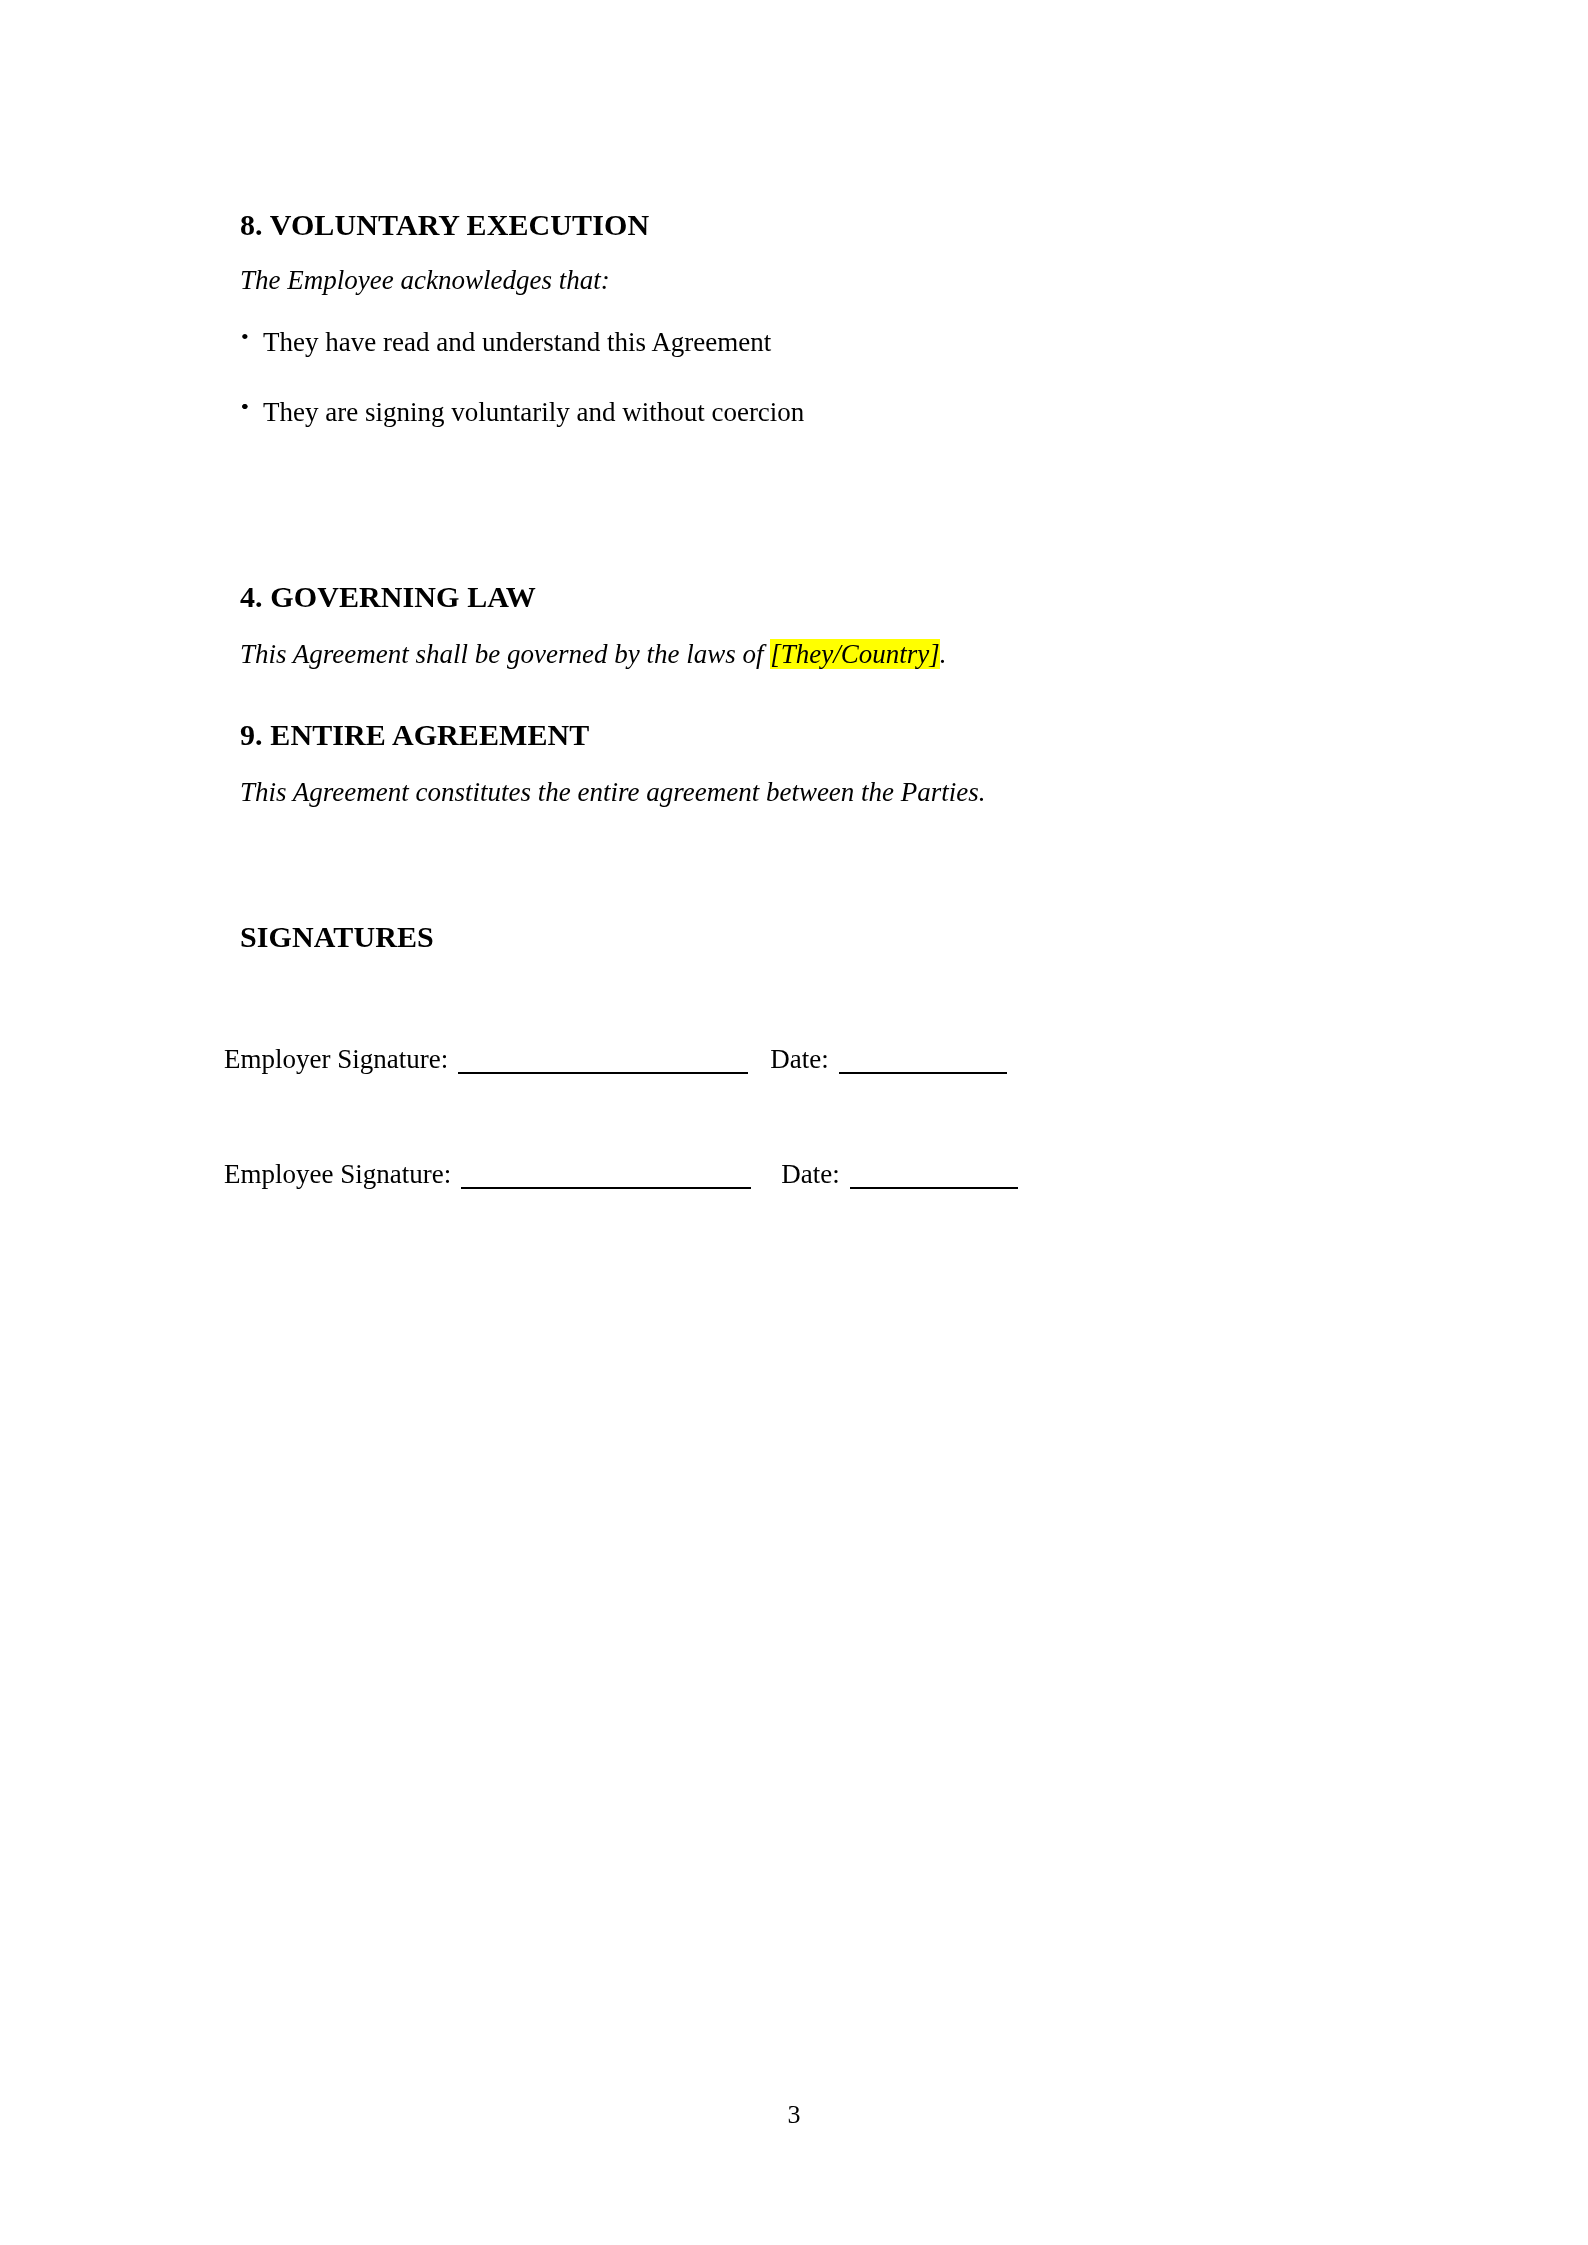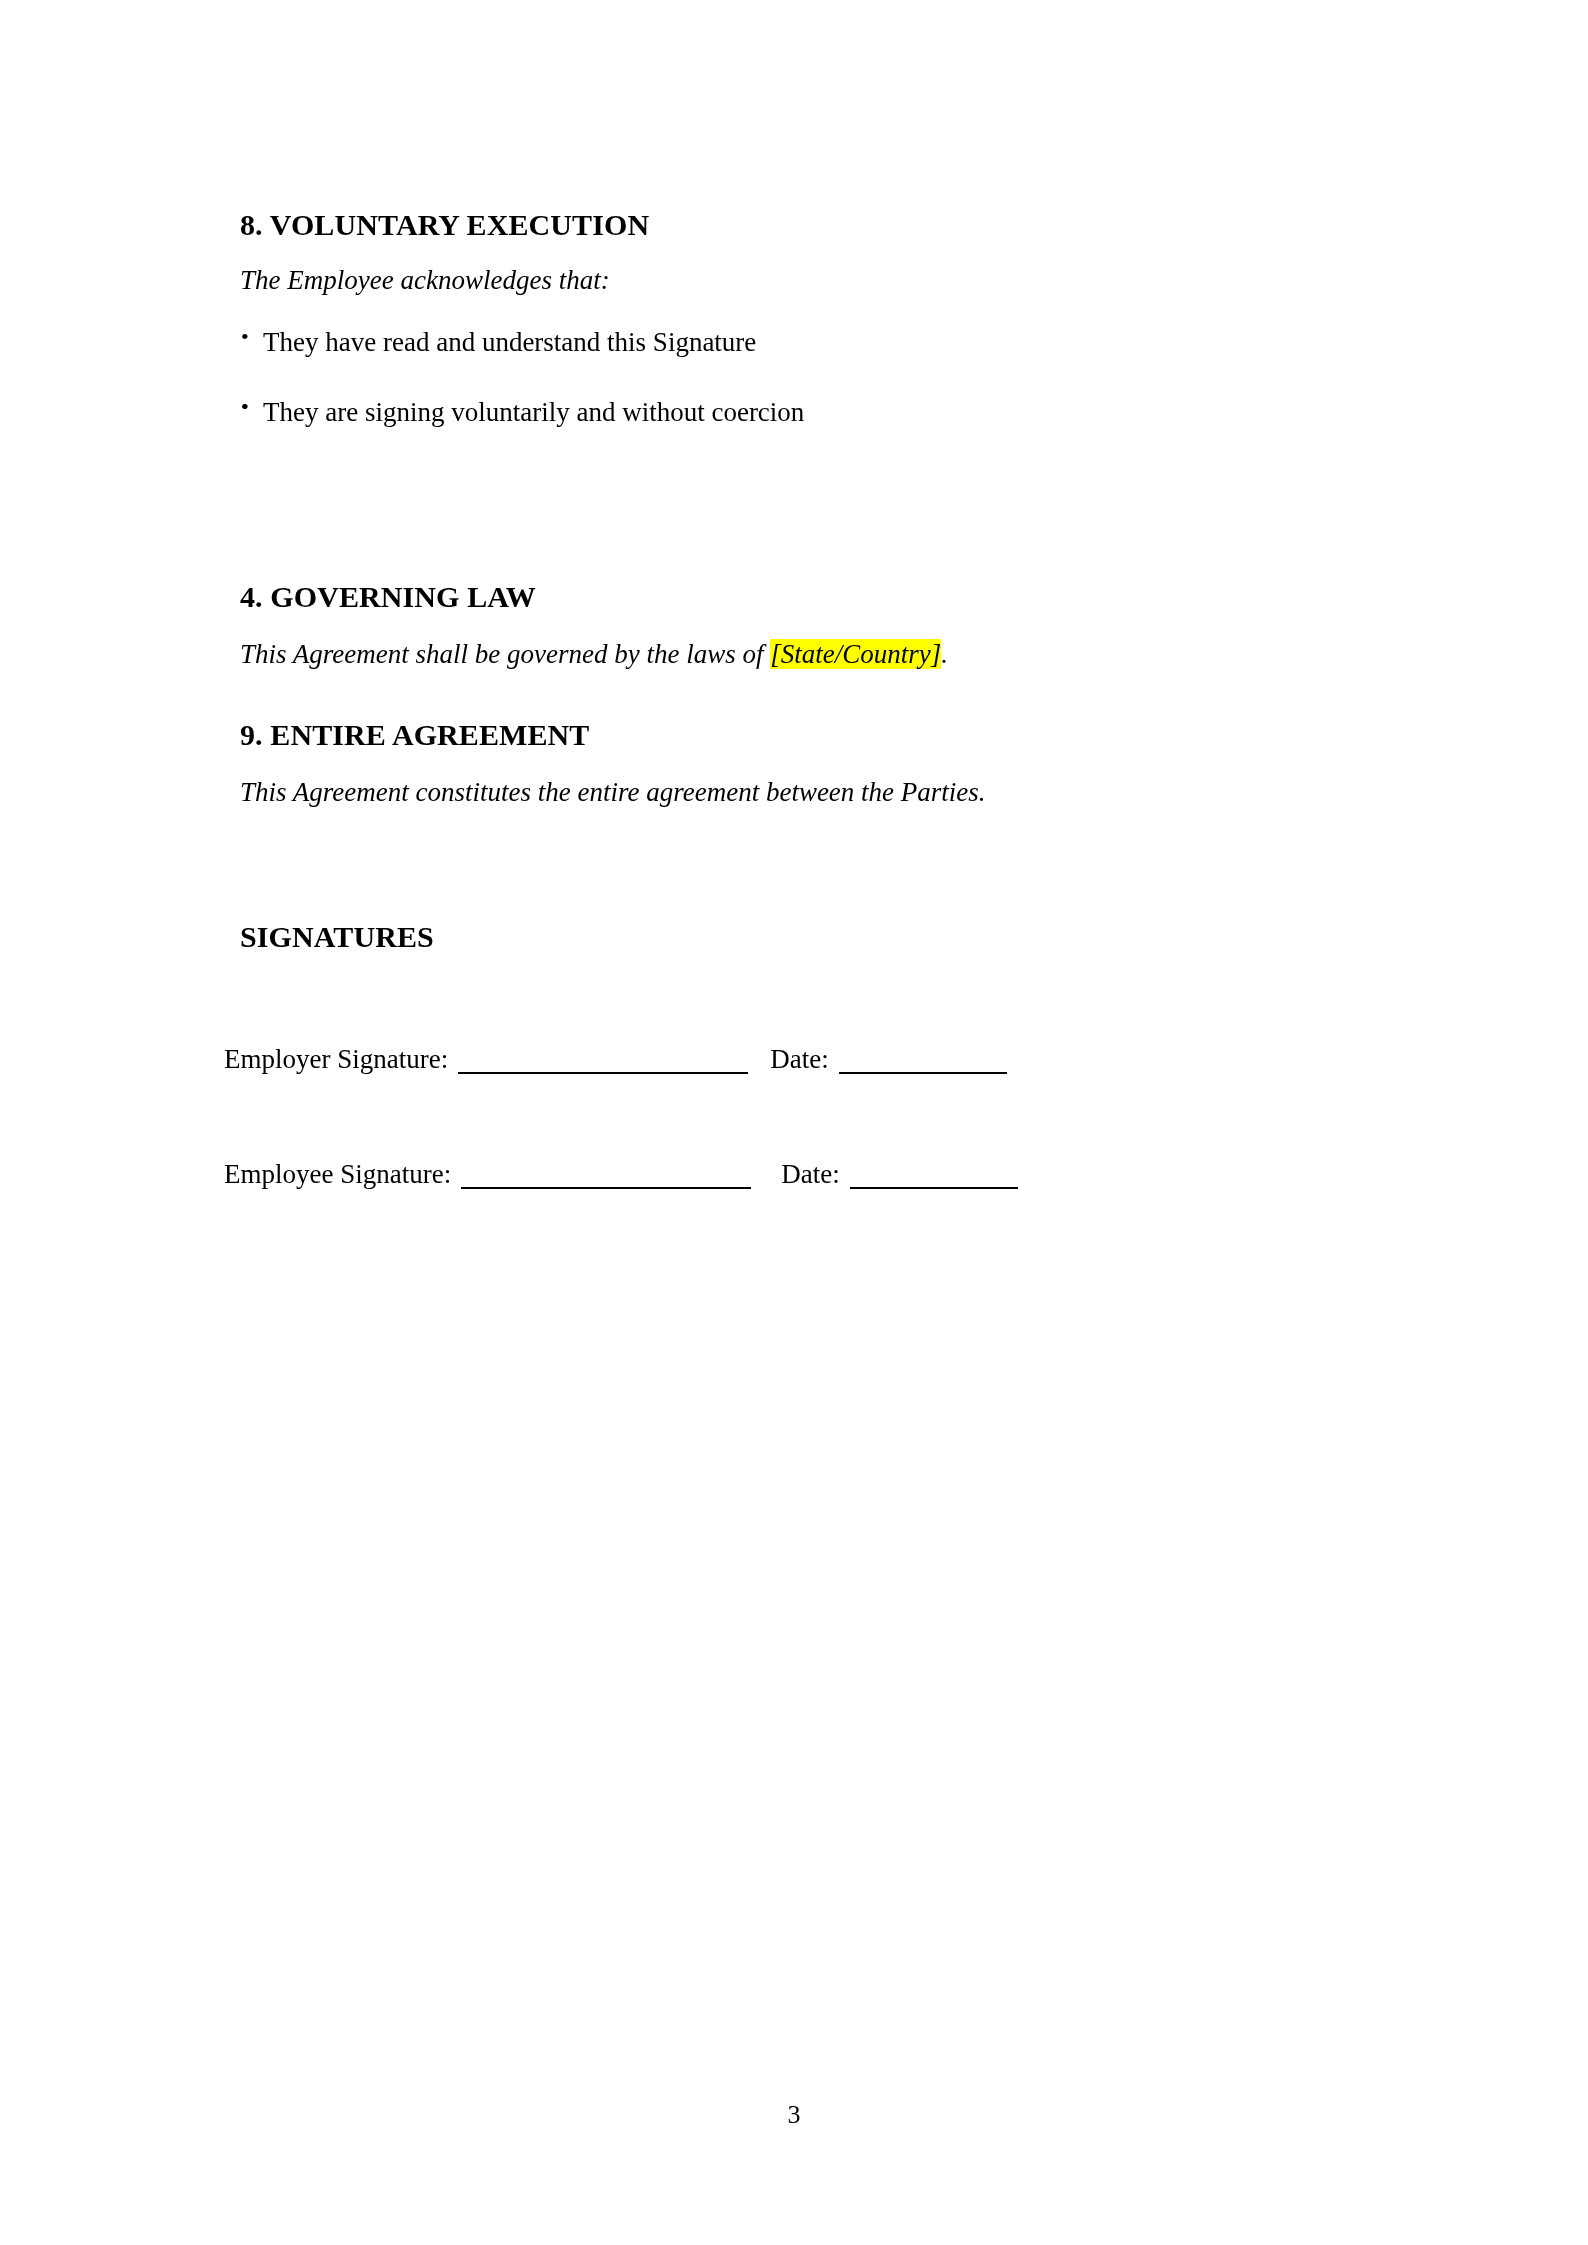--- a/index.html
+++ b/index.html
@@ -134,34 +134,34 @@
 
   <div class="content-wrapper">
 
     <h2 class="heading blk" id="sec-voluntary-heading">8. VOLUNTARY EXECUTION</h2>
 
     <p class="para blk" id="sec-voluntary-lead">The Employee acknowledges that:</p>
 
     <ul class="bullets blk" id="sec-voluntary-list">
       <li>
         <span class="bullet-glyph">•</span>
-        <span>They have read and understand this Signature</span>
+        <span>They have read and understand this Agreement</span>
       </li>
       <li>
         <span class="bullet-glyph">•</span>
       </li>
       <li>
         <span class="bullet-glyph">•</span>
         <span>They are signing voluntarily and without coercion</span>
       </li>
     </ul>
 
     <h2 class="heading blk" id="sec-governing-heading">4. GOVERNING LAW</h2>
 
-    <p class="para blk" id="sec-governing-body"><span>This Agreement shall be governed by the laws of </span><span class="hl">[State/Country]</span><span>.</span></p>
+    <p class="para blk" id="sec-governing-body"><span>This Agreement shall be governed by the laws of </span><span class="hl">[They/Country]</span><span>.</span></p>
 
     <h2 class="heading blk" id="sec-entire-heading">9. ENTIRE AGREEMENT</h2>
 
     <p class="para blk" id="sec-entire-body">This Agreement constitutes the entire agreement between the Parties.</p>
 
     <h2 class="heading blk" id="sec-signatures-heading">SIGNATURES</h2>
 
     <div class="sig-row" id="sig-row-employer"><span class="sig-label">Employer Signature:</span><span class="sig-gap-sign"></span><span class="rule rule-sign"></span><span class="sig-gap-mid"></span><span>Date:</span><span class="sig-gap-date"></span><span class="rule rule-date"></span></div>
 
     <div class="sig-row" id="sig-row-employee"><span class="sig-label">Employee Signature:</span><span class="sig-gap-sign"></span><span class="rule rule-sign"></span><span class="sig-gap-mid"></span><span>Date:</span><span class="sig-gap-date"></span><span class="rule rule-date"></span></div>

